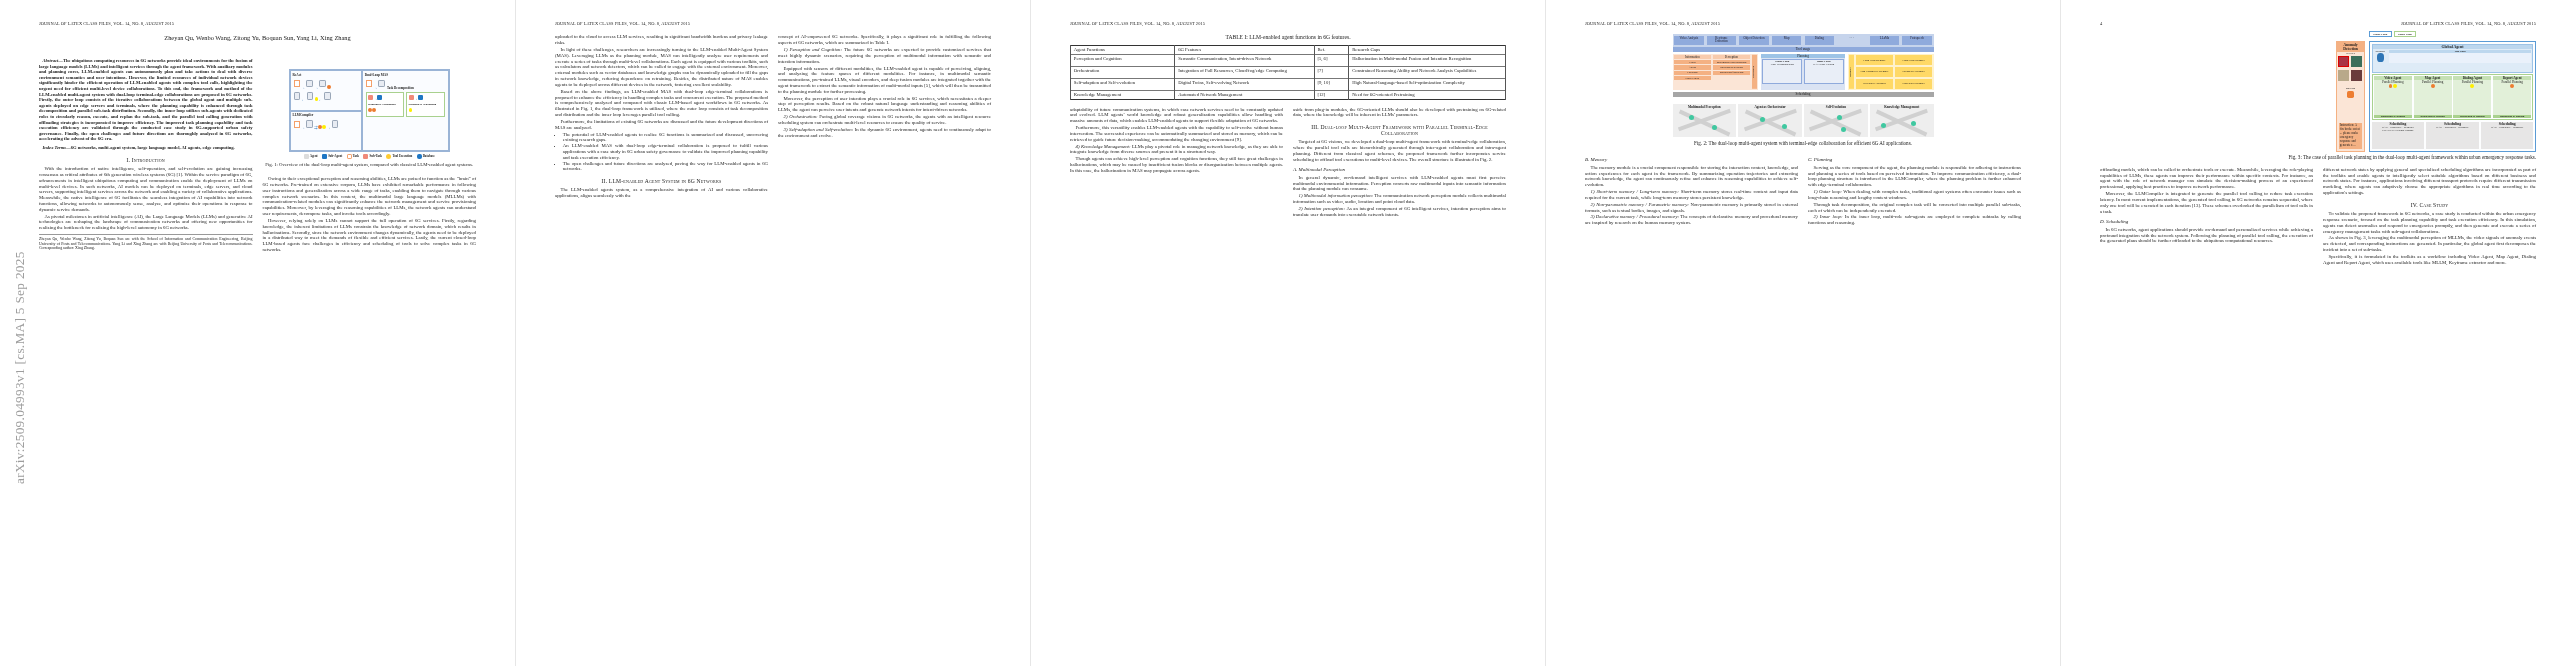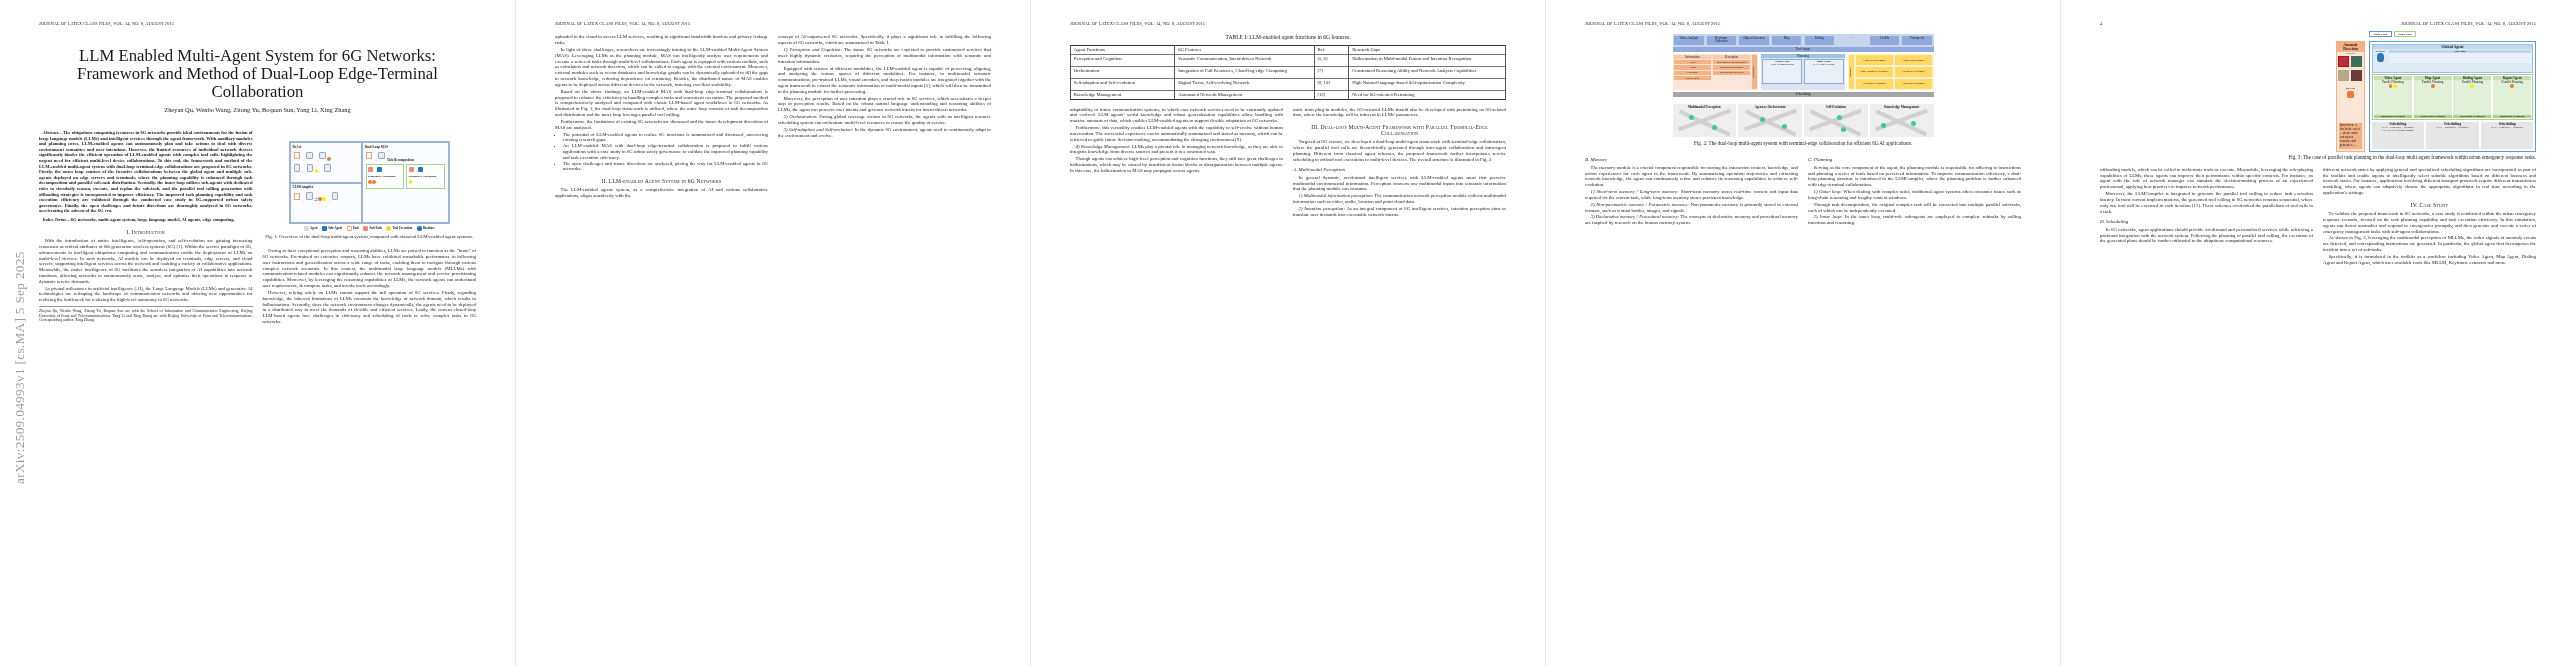--- a/index.html
+++ b/index.html
@@ -86,21 +86,20 @@
   .caption-wide { font-size: 5.1px; text-align: center; margin: 2.2px 0 5.6px; }
 </style>
 </head>
 <body>
 
 <div class="strip">
 
   <div class="page">
     <div class="arxiv-wrap">arXiv:2509.04993v1  [cs.MA]  5 Sep 2025</div>
     <div class="running-head">JOURNAL OF LATEX CLASS FILES, VOL. 14, NO. 8, AUGUST 2015</div>
-    <div class="title" style="padding:0 33px;">LLM Enabled Multi-Agent System for 6G Networks: Framework and Method of Dual-Loop Edge-Terminal Collaboration</div>
     <div class="authors">Zheyan Qu, Wenbo Wang, Zitong Yu, Boquan Sun, Yang Li, Xing Zhang</div>
     <div class="cols" style="margin-top:16.7px;">
       <div class="col">
         <div class="abstract">
           &nbsp;&nbsp;&nbsp;<em>Abstract—</em><span>The ubiquitous computing resources in 6G networks provide ideal environments for the fusion of large language models (LLMs) and intelligent services through the agent framework. With auxiliary modules and planning cores, LLM-enabled agents can autonomously plan and take actions to deal with diverse environment semantics and user intentions. However, the limited resources of individual network devices significantly hinder the efficient operation of LLM-enabled agents with complex tool calls, highlighting the urgent need for efficient multi-level device collaborations. To this end, the framework and method of the LLM-enabled multi-agent system with dual-loop terminal-edge collaborations are proposed in 6G networks. Firstly, the outer loop consists of the iterative collaborations between the global agent and multiple sub-agents deployed on edge servers and terminals, where the planning capability is enhanced through task decomposition and parallel sub-task distribution. Secondly, the inner loop utilizes sub-agents with dedicated roles to circularly reason, execute, and replan the sub-task, and the parallel tool calling generation with offloading strategies is incorporated to improve efficiency. The improved task planning capability and task execution efficiency are validated through the conducted case study in 6G-supported urban safety governance. Finally, the open challenges and future directions are thoroughly analyzed in 6G networks, accelerating the advent of the 6G era.</span>
         </div>
         <div class="abstract" style="margin-top:3.3px;">
           &nbsp;&nbsp;&nbsp;<em>Index Terms—</em><span>6G networks, multi-agent system, large language model, AI agents, edge computing.</span>
         </div>
         <div class="section-h">I. Introduction</div>

